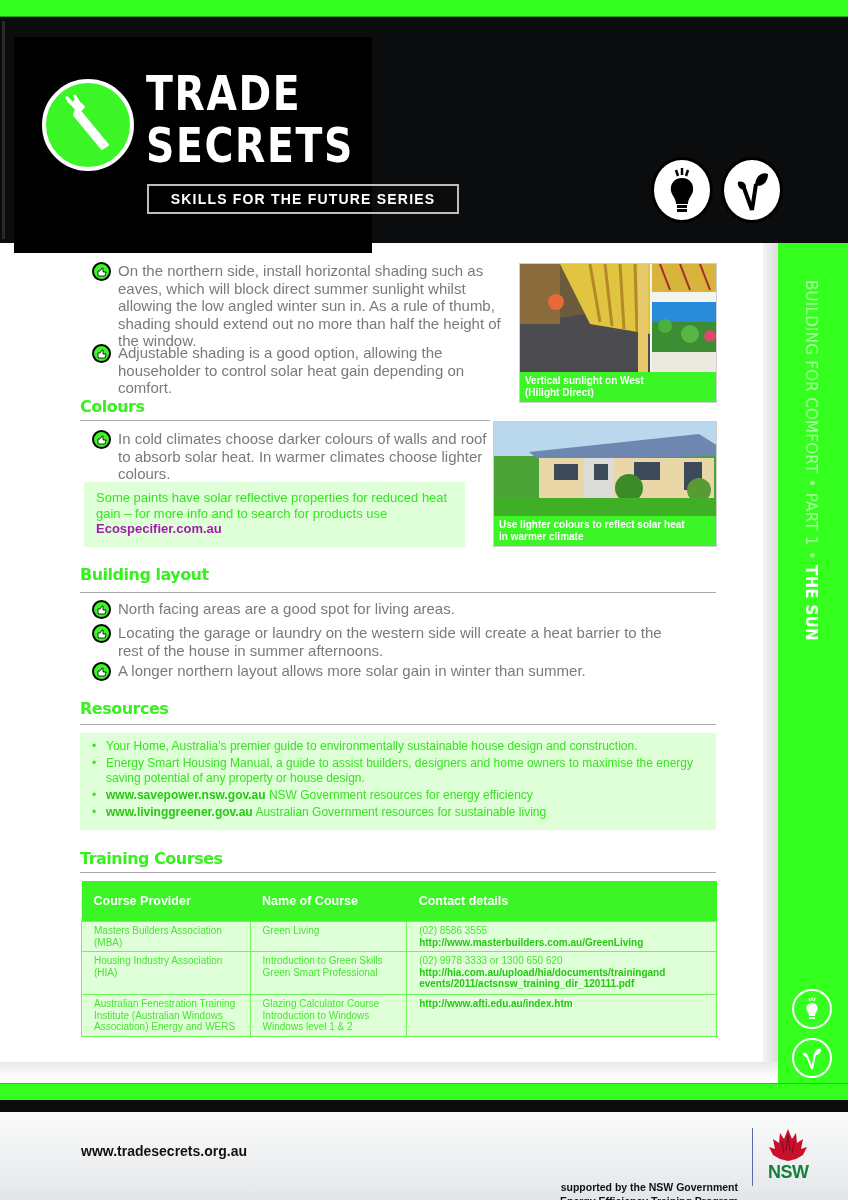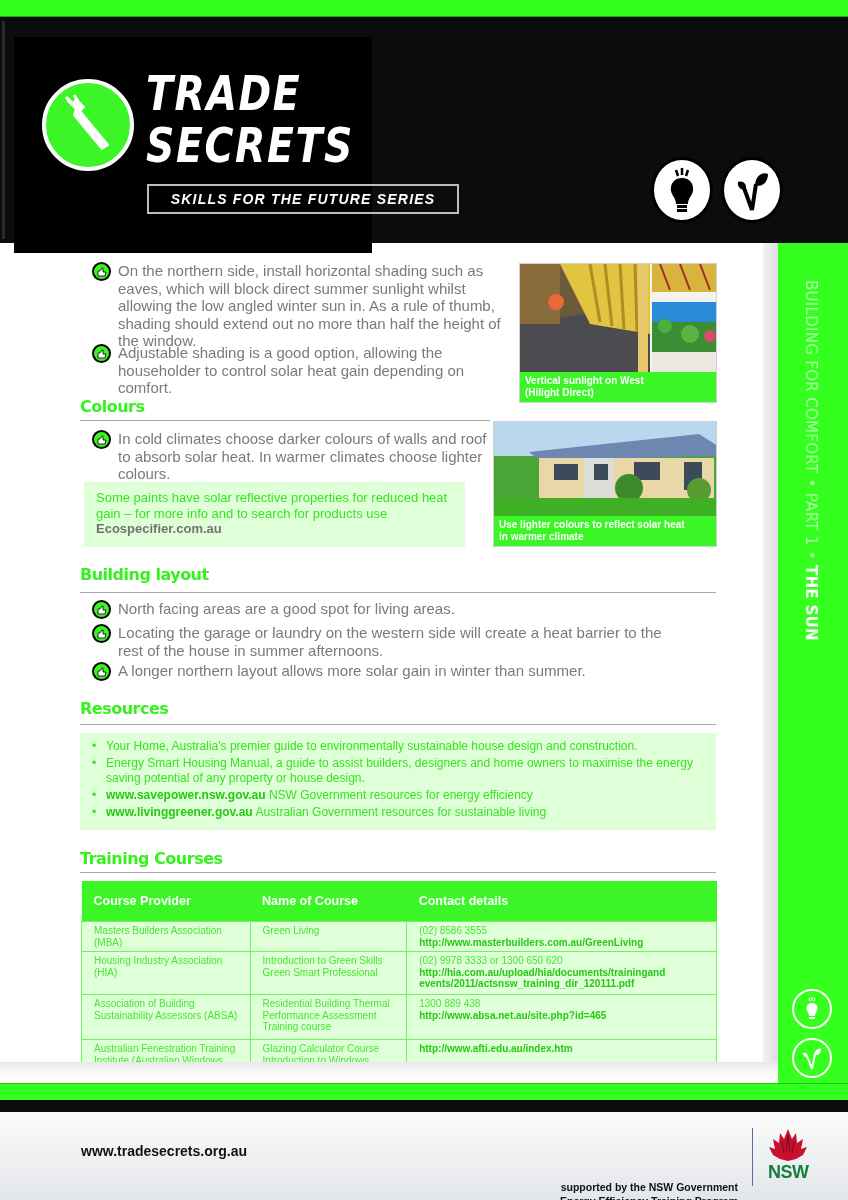--- a/index.html
+++ b/index.html
@@ -1,20 +1,20 @@
 <!DOCTYPE html>
 <html><head>
   <meta charset="utf-8">
   <style>
     * { box-sizing: border-box; margin: 0; padding: 0; }
     html, body { width: 848px; height: 1200px; overflow: hidden; background: #ffffff; }
     body { font-family: "Liberation Sans", sans-serif; position: relative; }
 
     .top-green { position: absolute; left: 0; top: 0; width: 848px; height: 17px; background: #35ff1f; border-bottom: 1px solid #1fa812; }
-    .header { position: absolute; left: 0; top: 17px; width: 848px; height: 226px; background: #0b0c0e; font-style: italic; }
+    .header { position: absolute; left: 0; top: 17px; width: 848px; height: 226px; background: #0b0c0e; }
     .header-left-edge { position: absolute; left: 2px; top: 4px; width: 3px; height: 218px; background: #2a2a2a; }
     .logo-box { position: absolute; left: 14px; top: 20px; width: 358px; height: 216px; background: #000; }
     .logo-circle { position: absolute; left: 28px; top: 42px; width: 92px; height: 92px; border-radius: 50%; background: #3bf526; border: 4px solid #ffffff; }
     .logo-circle svg { position: absolute; left: 0; top: 0; }
     .logo-text { position: absolute; left: 132px; top: 30px; color: #fff; font-family: "DejaVu Sans", sans-serif; font-weight: bold; font-size: 48px; line-height: 52px; letter-spacing: 2px; transform: scaleX(0.82); transform-origin: left top; }
     .series-box { position: absolute; left: 147px; top: 167px; width: 312px; height: 30px; border: 2px solid #bdbdbd; color: #fff; font-size: 14px; font-weight: bold; letter-spacing: 1.2px; text-align: center; line-height: 26px; }
     .head-icon { position: absolute; top: 140px; width: 62px; height: 66px; border-radius: 50%; background: #fff; border: 3px solid #000; }
     .head-icon svg { position: absolute; left: 0; top: 0; }
 
     .side-band { position: absolute; left: 778px; top: 243px; width: 70px; height: 856px; background: #35ff1f; }
@@ -39,21 +39,21 @@
     .thumb svg { position: absolute; left: 1px; top: 1px; }
     .btext { font-size: 15px; color: #7a7a7a; line-height: 17.5px; }
 
     .section-title { position: absolute; left: 80px; font-family: "DejaVu Sans", sans-serif; font-weight: bold; font-size: 16px; color: #35f21d; letter-spacing: -0.5px; }
     .rule { position: absolute; left: 80px; height: 1px; background: #a8a8a8; }
 
     .photo { position: absolute; background: #fff; border: 1px solid #cfcfcf; overflow: hidden; }
     .photo .caption { position: absolute; left: 0; bottom: 0; width: 100%; background: #3bf526; color: #fff; font-size: 10px; font-weight: bold; padding: 3px 5px; line-height: 12px; }
 
     .tip-box { position: absolute; left: 84px; top: 482px; width: 381px; height: 65px; background: #dfffd9; padding: 8px 12px; color: #35e51f; font-size: 13px; line-height: 15.5px; }
-    .tip-box b { color: #737373; }
+    .tip-box b { color: #a21caf; }
 
     .res-box { position: absolute; left: 80px; top: 733px; width: 636px; height: 97px; background: #dfffd9; padding: 6px 10px 0 12px; }
     .res-item { display: flex; font-size: 12px; color: #38e320; line-height: 14.5px; margin-bottom: 2.5px; }
     .res-item .dot { width: 14px; min-width: 14px; }
     .res-item b { color: #27c912; }
 
     .courses { position: absolute; left: 81px; top: 881px; width: 636px; border-collapse: collapse; background: #dfffd9; }
     .courses th { background: #3bf526; color: #fff; text-align: left; font-size: 12.5px; font-weight: bold; padding: 13px 12px; height: 23px; }
     .courses td { border: 1px solid #6ef55c; vertical-align: top; font-size: 10px; color: #48e532; padding: 3px 12px 2px 12px; line-height: 11.5px; }
     .courses td b { color: #26c912; font-size: 10px; }
@@ -269,25 +269,20 @@
     <tr style="height:30px;">
       <td>Masters Builders Association (MBA)</td>
       <td>Green Living</td>
       <td><div>(02) 8586 3555</div><b>http://www.masterbuilders.com.au/GreenLiving</b></td>
     </tr>
     <tr style="height:43px;">
       <td>Housing Industry Association (HIA)</td>
       <td>Introduction to Green Skills Green Smart Professional</td>
       <td><div>(02) 9978 3333 or 1300 650 620</div><b>http://hia.com.au/upload/hia/documents/trainingand events/2011/actsnsw_training_dir_120111.pdf</b></td>
     </tr>
-    <tr style="height:45px;">
-      <td>Association of Building Sustainability Assessors (ABSA)</td>
-      <td>Residential Building Thermal Performance Assessment Training course</td>
-      <td><div>1300 889 438</div><b>http://www.absa.net.au/site.php?id=465</b></td>
-    </tr>
     <tr style="height:42px;">
       <td>Australian Fenestration Training Institute (Australian Windows Association) Energy and WERS</td>
       <td>Glazing Calculator Course Introduction to Windows Windows level 1 &amp; 2</td>
       <td><div></div><b>http://www.afti.edu.au/index.htm</b></td>
     </tr>
   </tbody>
 </table>
 
 <div class="content-shadow"></div>
 <div class="bottom-green"></div>

